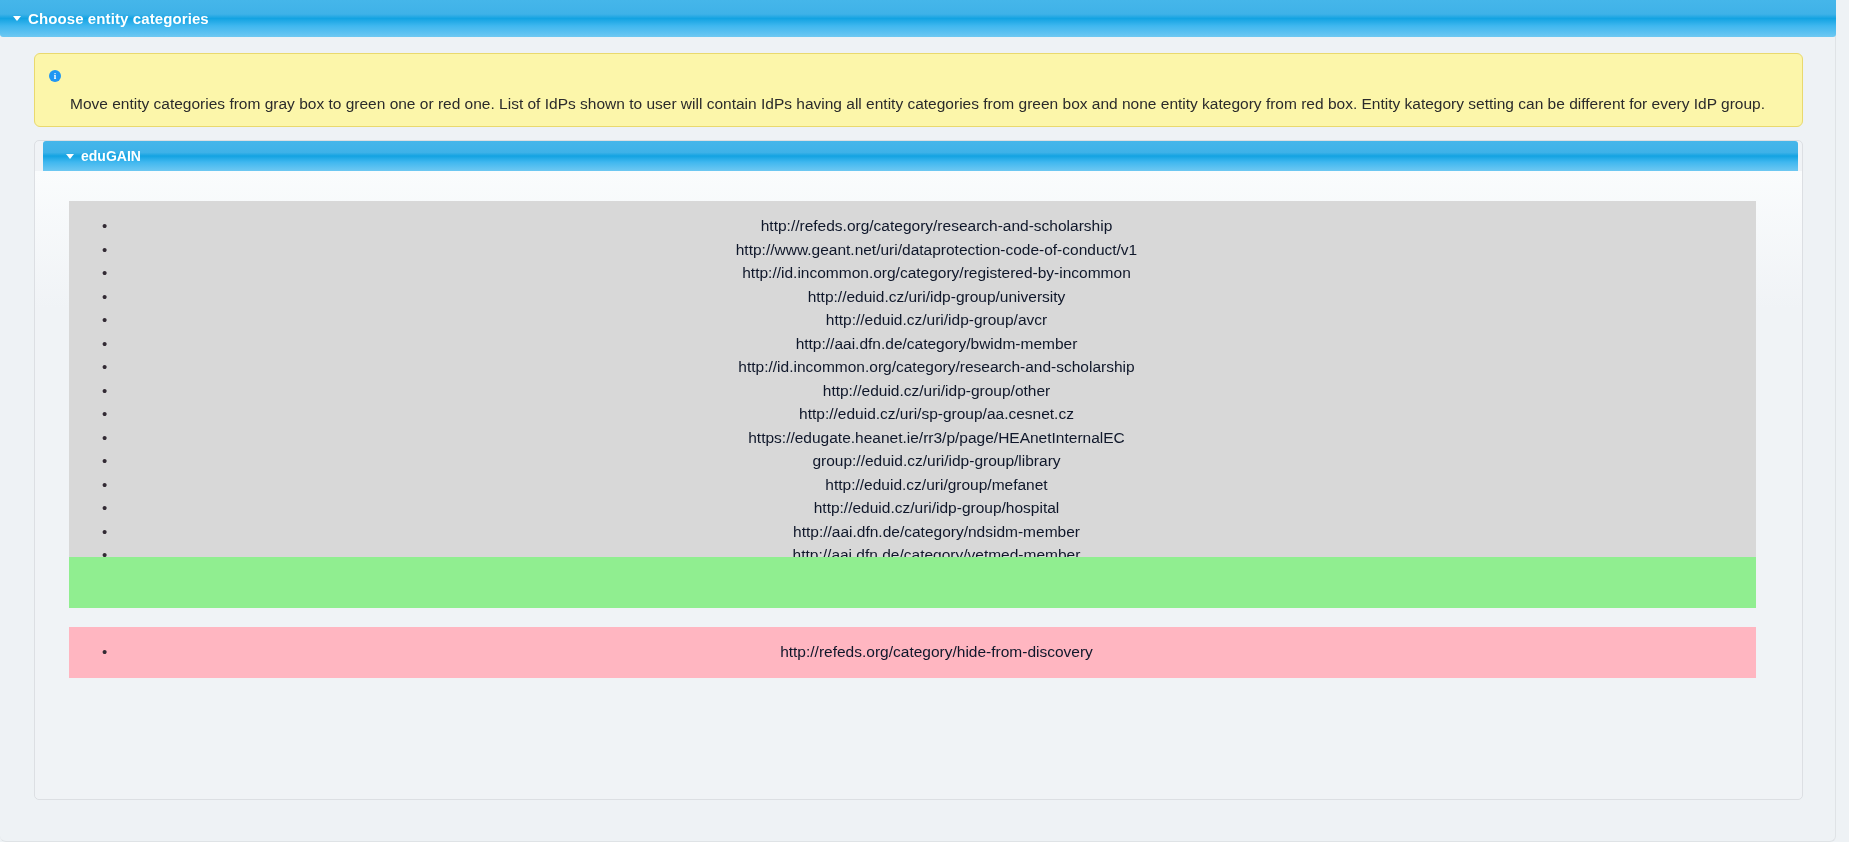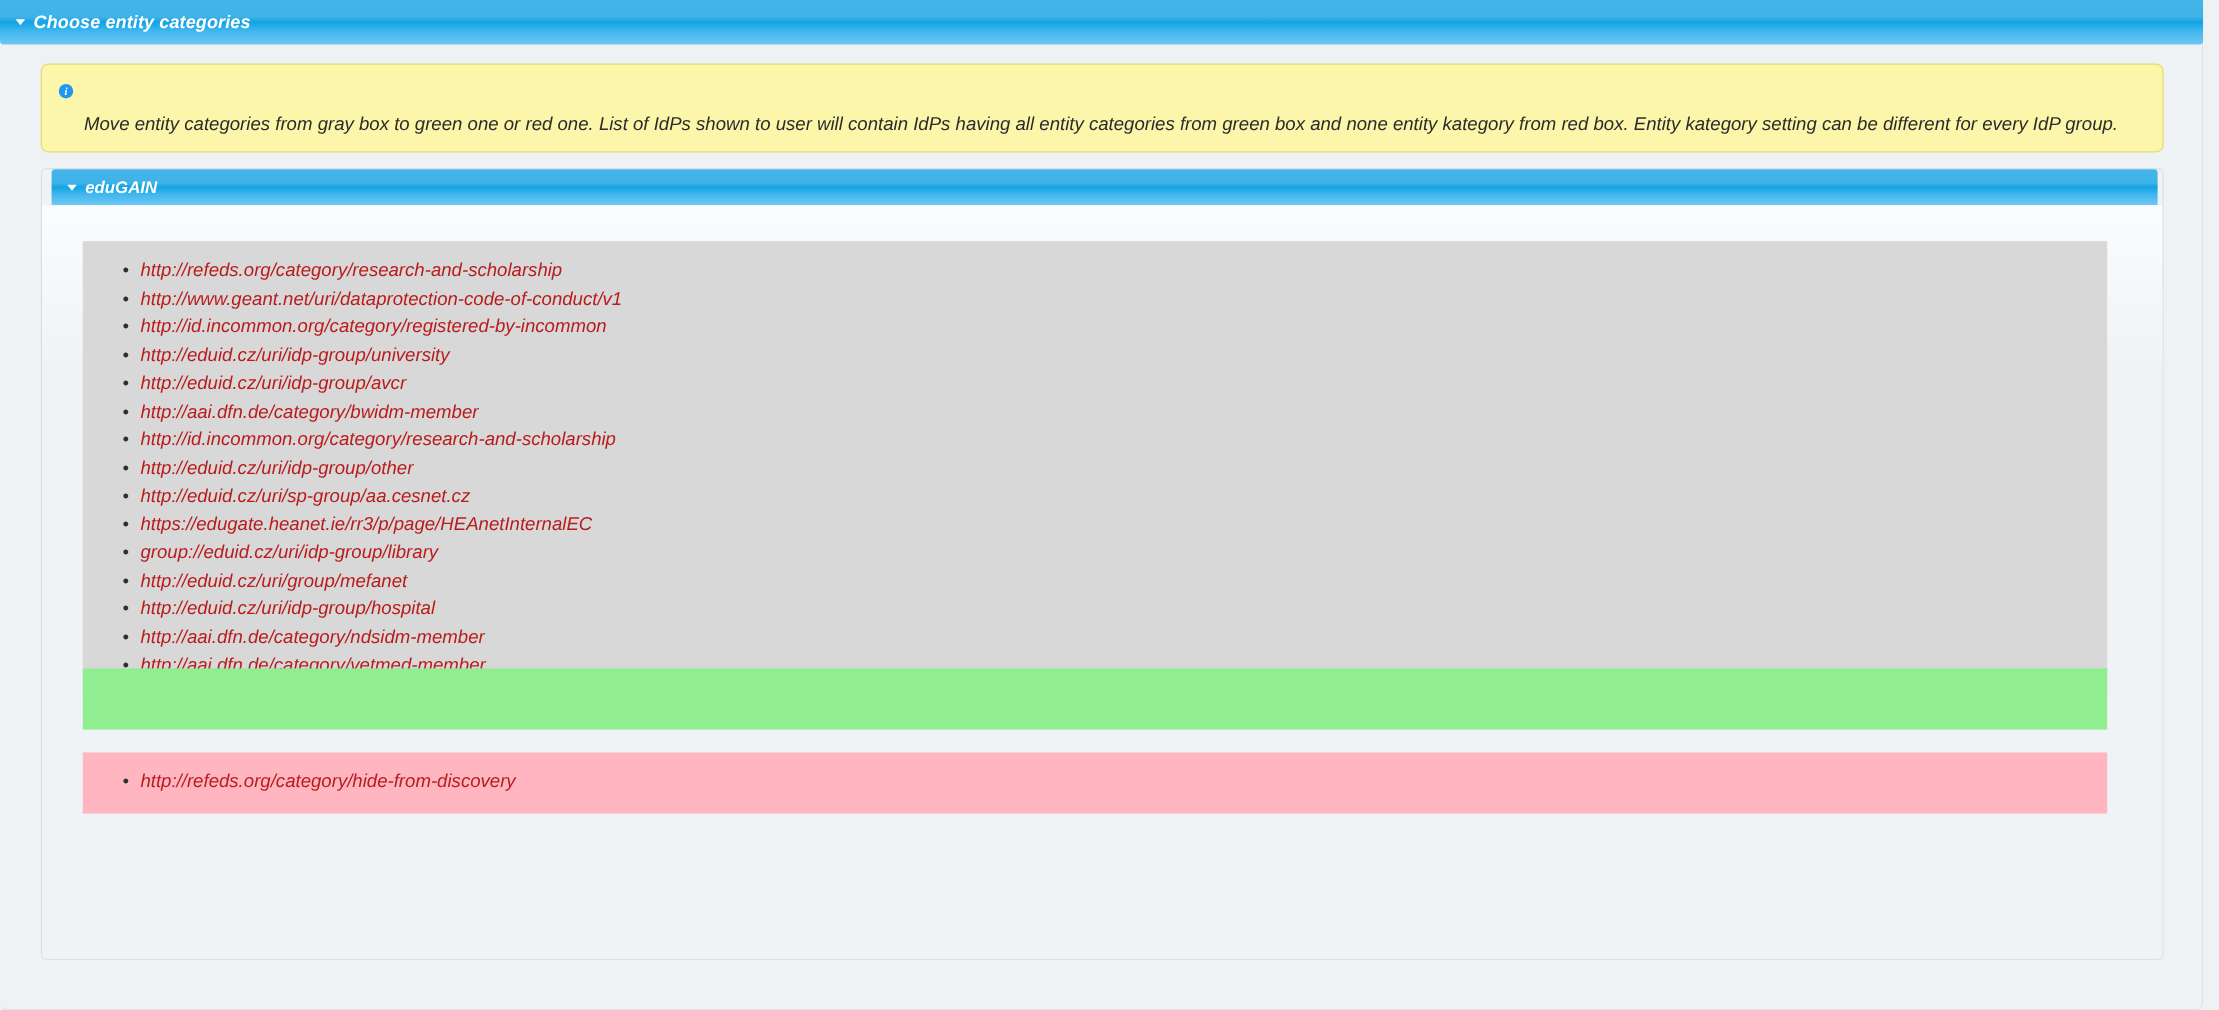--- a/index.html
+++ b/index.html
@@ -19,21 +19,20 @@
     position: absolute;
     left: 0;
     top: 0;
     width: 1836px;
     height: 842px;
     background: #eef2f5;
     border: 1px solid #dfe3e6;
     border-top: none;
     border-left: none;
     border-radius: 0 0 6px 6px;
-    font-style: italic;
   }
 
   
   .blue-bar {
     position: relative;
     background: linear-gradient(to bottom,
         #45b6ea 0%,
         #3fb2e8 38%,
         #13a3e2 50%,
         #3fb7ef 70%,
@@ -109,21 +108,21 @@
     background: #f0f3f6;
     border: 1px solid #dcdfe3;
     border-radius: 5px;
   }
   .group-header {
     position: absolute;
     left: 8px;
     top: 0px;
     width: 1755px;
     height: 30px;
-    padding-left: 13px;
+    padding-left: 23px;
     font-size: 14px;
     border-radius: 3px 3px 0 0;
   }
   .group-body {
     position: absolute;
     left: 0;
     top: 30px;
     right: 0;
     bottom: 0;
     background: linear-gradient(to bottom, #fafcfd 0%, #f0f3f6 22%, #f0f3f6 100%);
@@ -139,23 +138,24 @@
   }
   .dropbox ul {
     margin: 0;
     padding: 0 0 0 48px;
     list-style: none;
   }
   .dropbox li {
     position: relative;
     font-size: 15.5px;
     line-height: 23.5px;
-    color: #b91c1c;
+    color: #0f172a;
     white-space: nowrap;
     cursor: move;
+    text-align: center;
   }
   .dropbox li::before {
     content: "\2022";
     position: absolute;
     left: -15px;
     top: 0;
     color: #332b34;
     font-size: 15px;
   }
 

